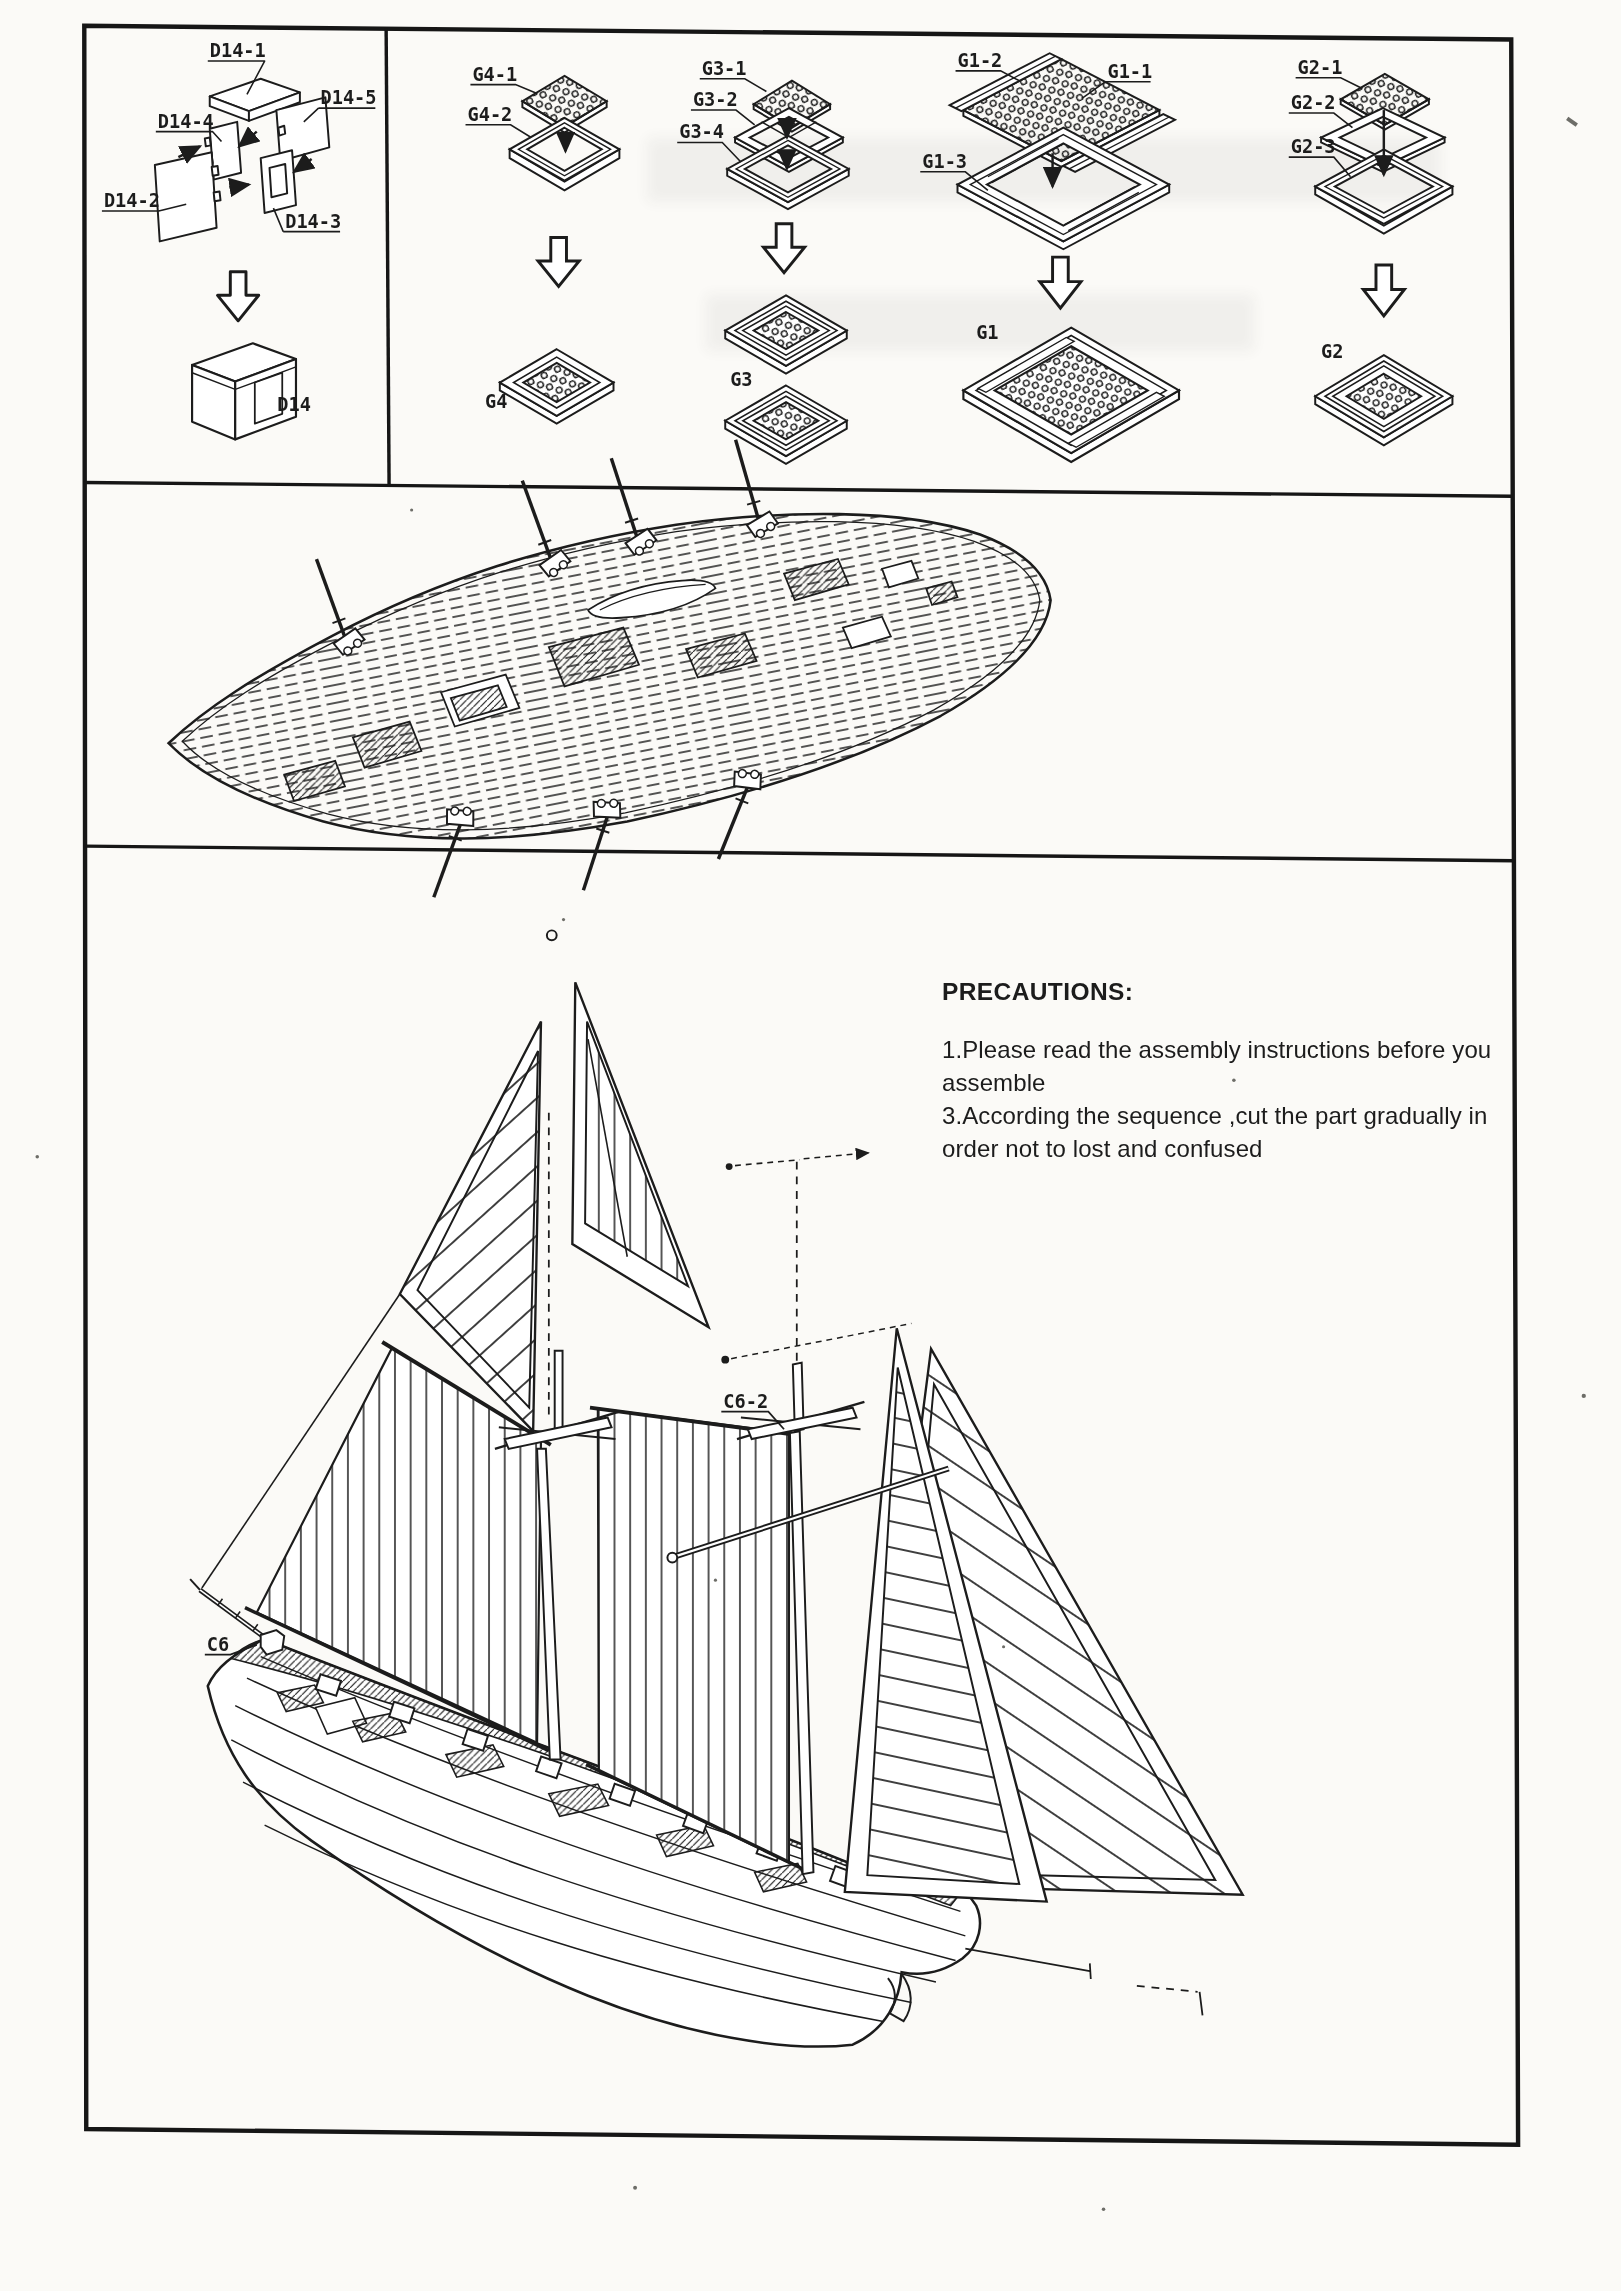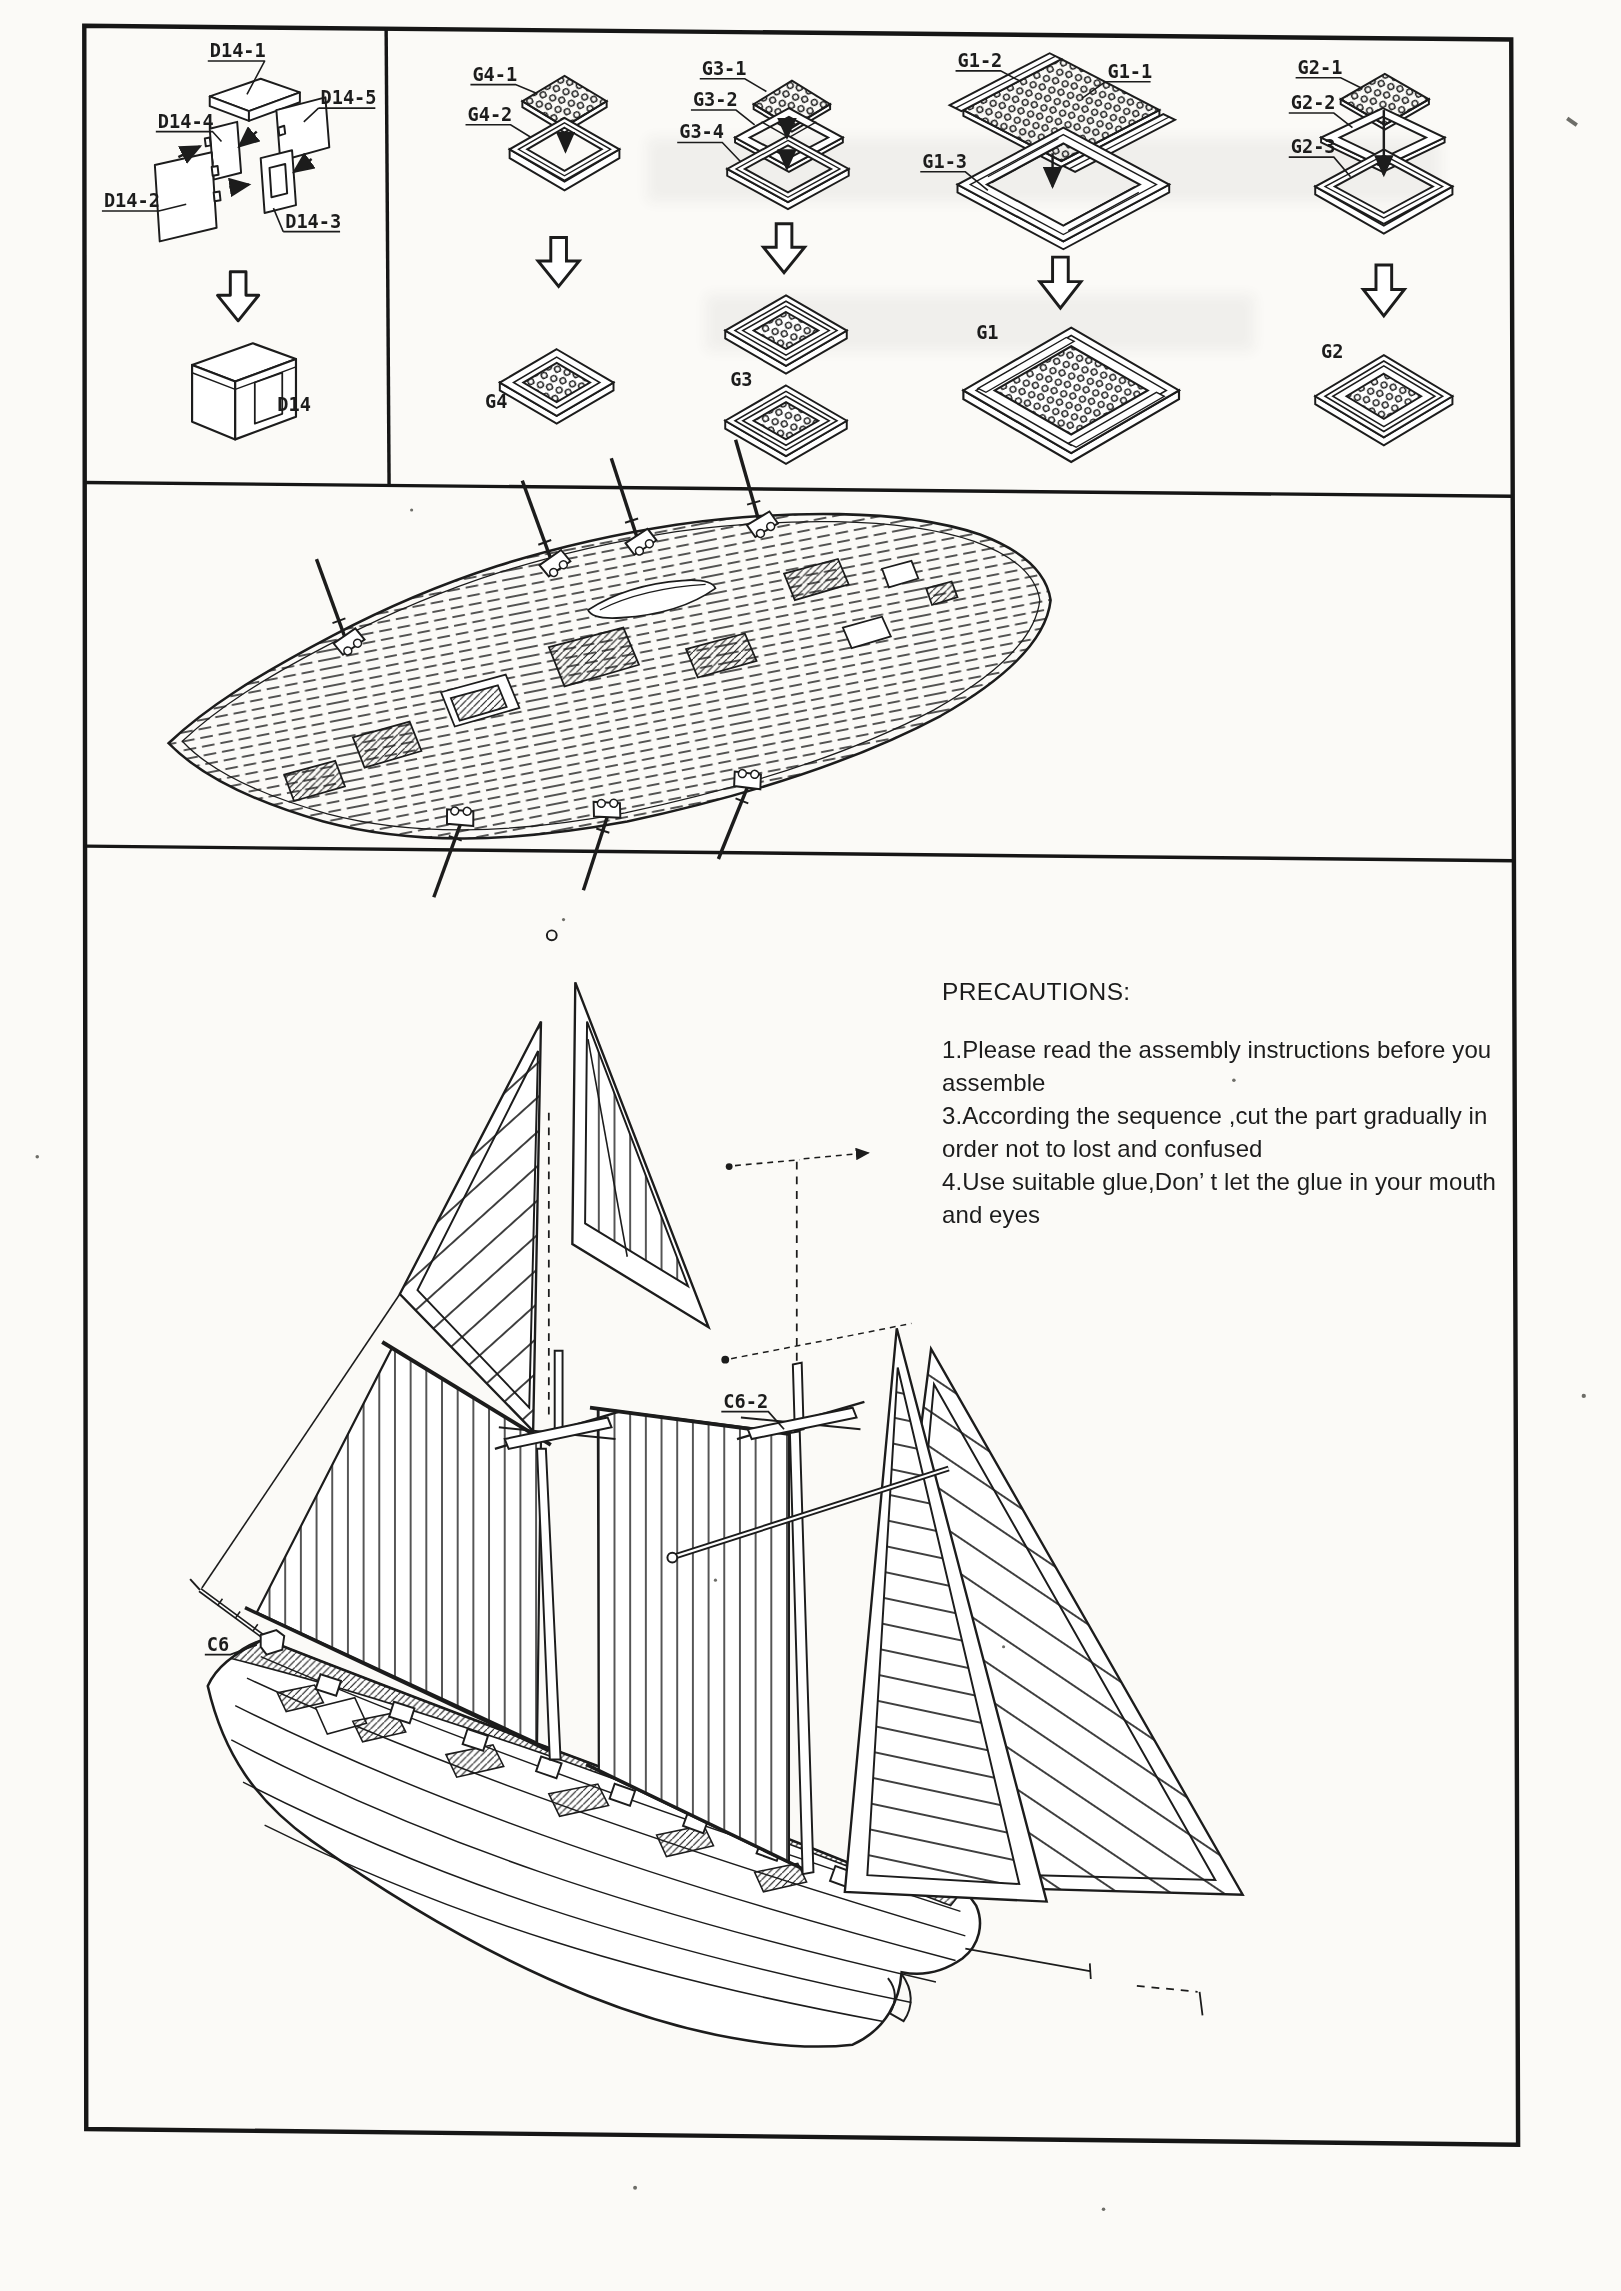--- a/index.html
+++ b/index.html
@@ -10,21 +10,21 @@
     color:#1c1c1c;
     overflow:hidden;
   }
   svg{position:absolute;left:0;top:0;}
   .lbl{font:bold 19px "DejaVu Sans Mono", monospace;fill:#1c1c1c;}
   .precautions{
     position:absolute;left:942px;top:978px;width:555px;
     font-family:"Liberation Sans", sans-serif;
   }
   .p-title{
-    font-size:24.5px;font-weight:normal;letter-spacing:0.4px;margin-bottom:27.4px;
+    font-size:24.5px;font-weight:bold;letter-spacing:0.4px;margin-bottom:27.4px;
   }
   .p-item{
     font-size:24px;line-height:33px;letter-spacing:0.1px;
   }
 </style>
 </head>
 <body>
 
 <svg width="1621" height="2292" viewBox="0 0 1654 2338">
 <defs>
@@ -479,15 +479,14 @@
   <circle cx="1259" cy="1102" r="1.8"></circle>
   <circle cx="420" cy="520" r="1.6"></circle>
   <circle cx="1024" cy="1680" r="1.6"></circle>
 </g>
 </svg>
 
 <div class="precautions">
   <div class="p-title">PRECAUTIONS:</div>
   <div class="p-item">1.Please read the assembly instructions before you assemble</div>
   <div class="p-item">3.According the sequence ,cut the part gradually in order not to lost and confused</div>
-  <div class="p-item">4.Use suitable glue,Don’ t let the glue in your mouth and eyes</div>
 </div>
 
 
 </body></html>

